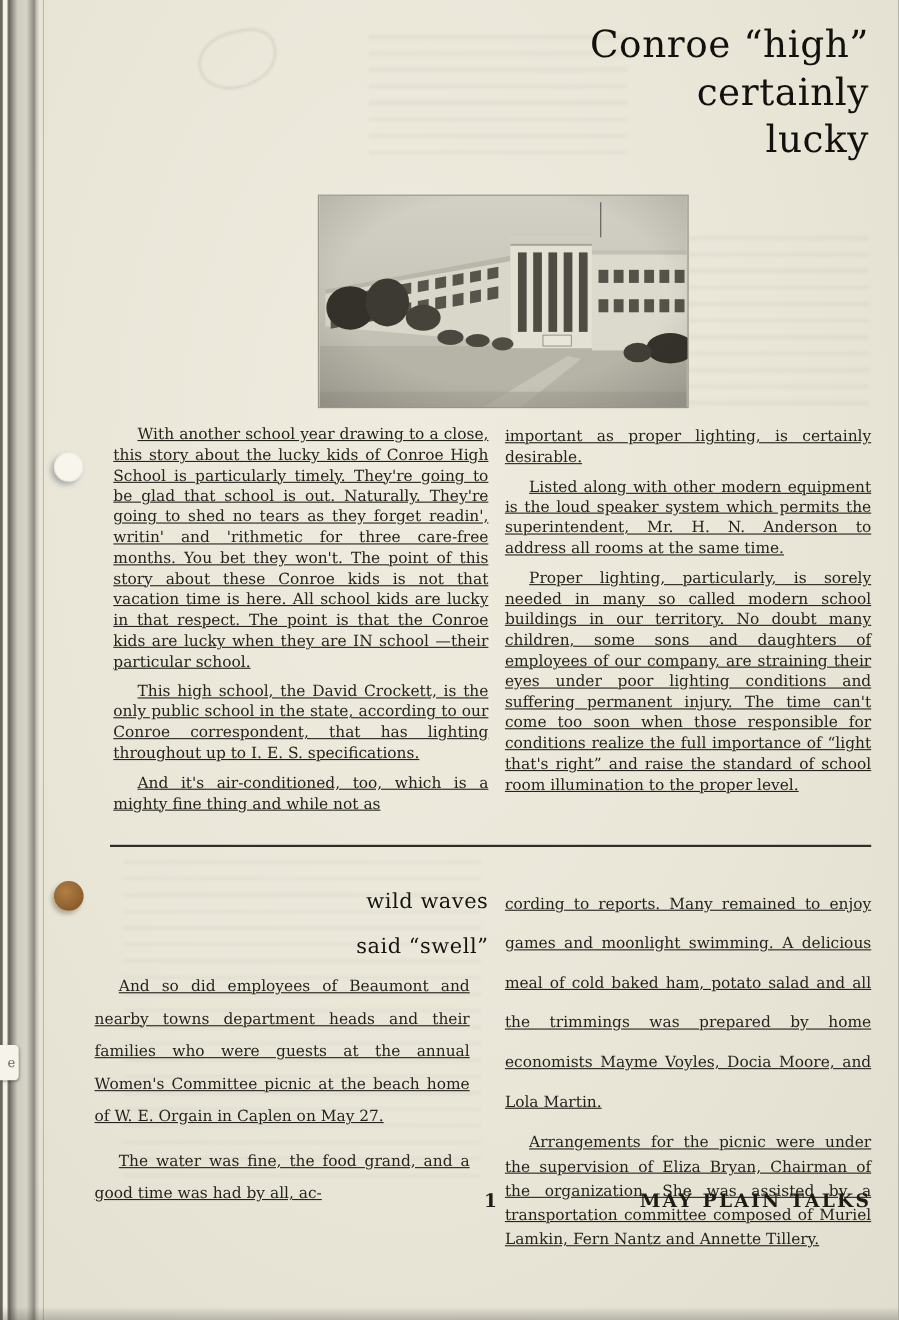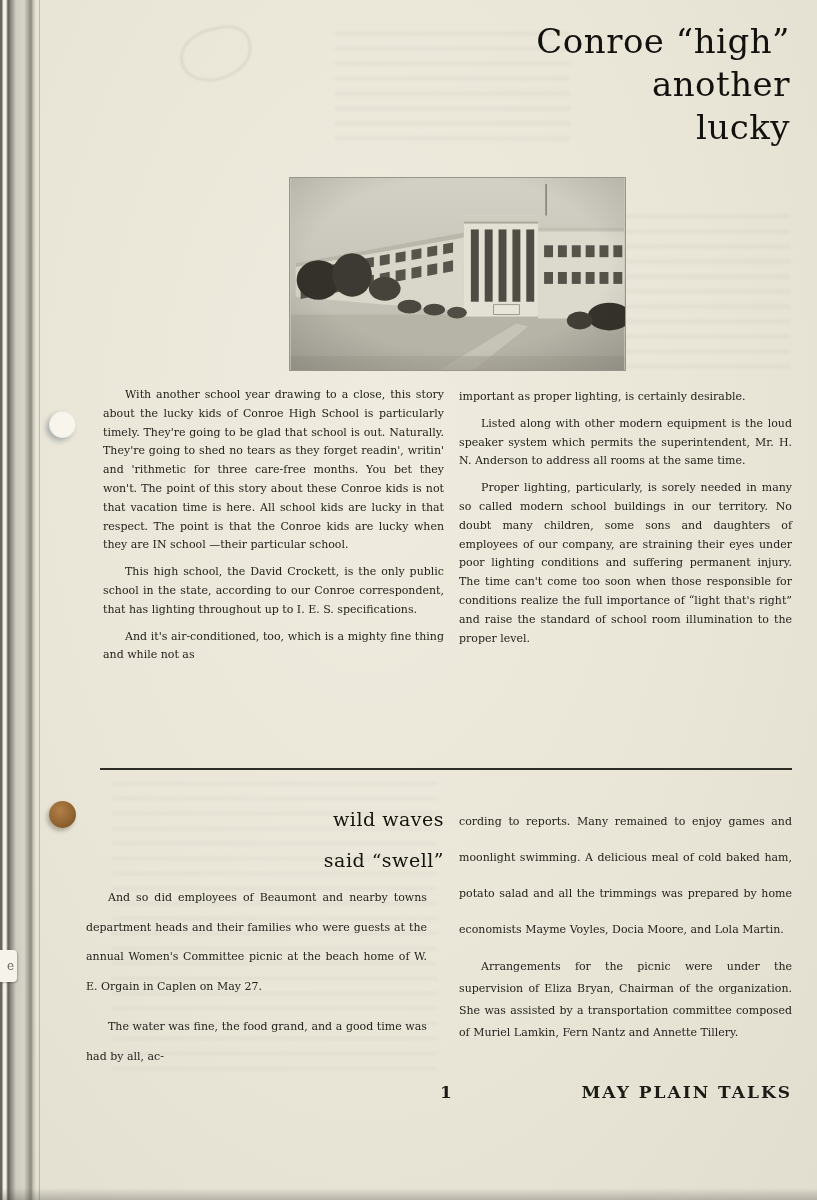--- a/index.html
+++ b/index.html
@@ -72,21 +72,21 @@
     letter-spacing: 0.5px; color: #12110d;
   }
   
   .photo {
     position: absolute; left: 289px; top: 177px; width: 337px; height: 194px;
     border: 1px solid #98958a;
     background: #c9c6bb;
   }
   .photo svg { display: block; width: 100%; height: 100%; }
   
-  .col { position: absolute; font-size: 11px; text-align: justify; color: #24231c; }
+  .col { position: absolute; font-size: 14px; text-align: justify; color: #24231c; text-decoration: underline; }
   .a1-left  { left: 103px; top: 386px; width: 341px; line-height: 18.8px; }
   .a1-right { left: 459px; top: 388px; width: 333px; line-height: 18.8px; }
   .p { margin: 0 0 8px 0; text-indent: 22px; }
   .p.cont { text-indent: 0; }
   .rule {
     position: absolute; left: 100px; top: 768px; width: 692px; height: 2px;
     background: #2e2d26;
   }
   .a2-head {
     position: absolute; left: 103px; top: 799px; width: 341px;
@@ -117,21 +117,21 @@
   <div class="ghost ghost-a"></div>
   <div class="ghost ghost-b"></div>
   <div class="ghost ghost-c"></div>
   <div class="scribble"></div>
   <div class="punch punch-top"></div>
   <div class="punch punch-bottom"></div>
   <div class="edge-fragment">e</div>
 
   <div class="headline">
     <div>Conroe “high”</div>
-    <div>another</div>
+    <div>certainly</div>
     <div>lucky</div>
   </div>
 
   <div class="photo" role="img" aria-label="Exterior photograph of the David Crockett high school building in Conroe, a long two-story building with rows of windows, trees and lawn in front">
     <svg viewBox="0 0 337 194" aria-hidden="true">
       <defs>
         <linearGradient id="sky" x1="0" y1="0" x2="0" y2="1">
           <stop offset="0" stop-color="#d3d0c5"></stop>
           <stop offset="1" stop-color="#c2bfb4"></stop>
         </linearGradient>

